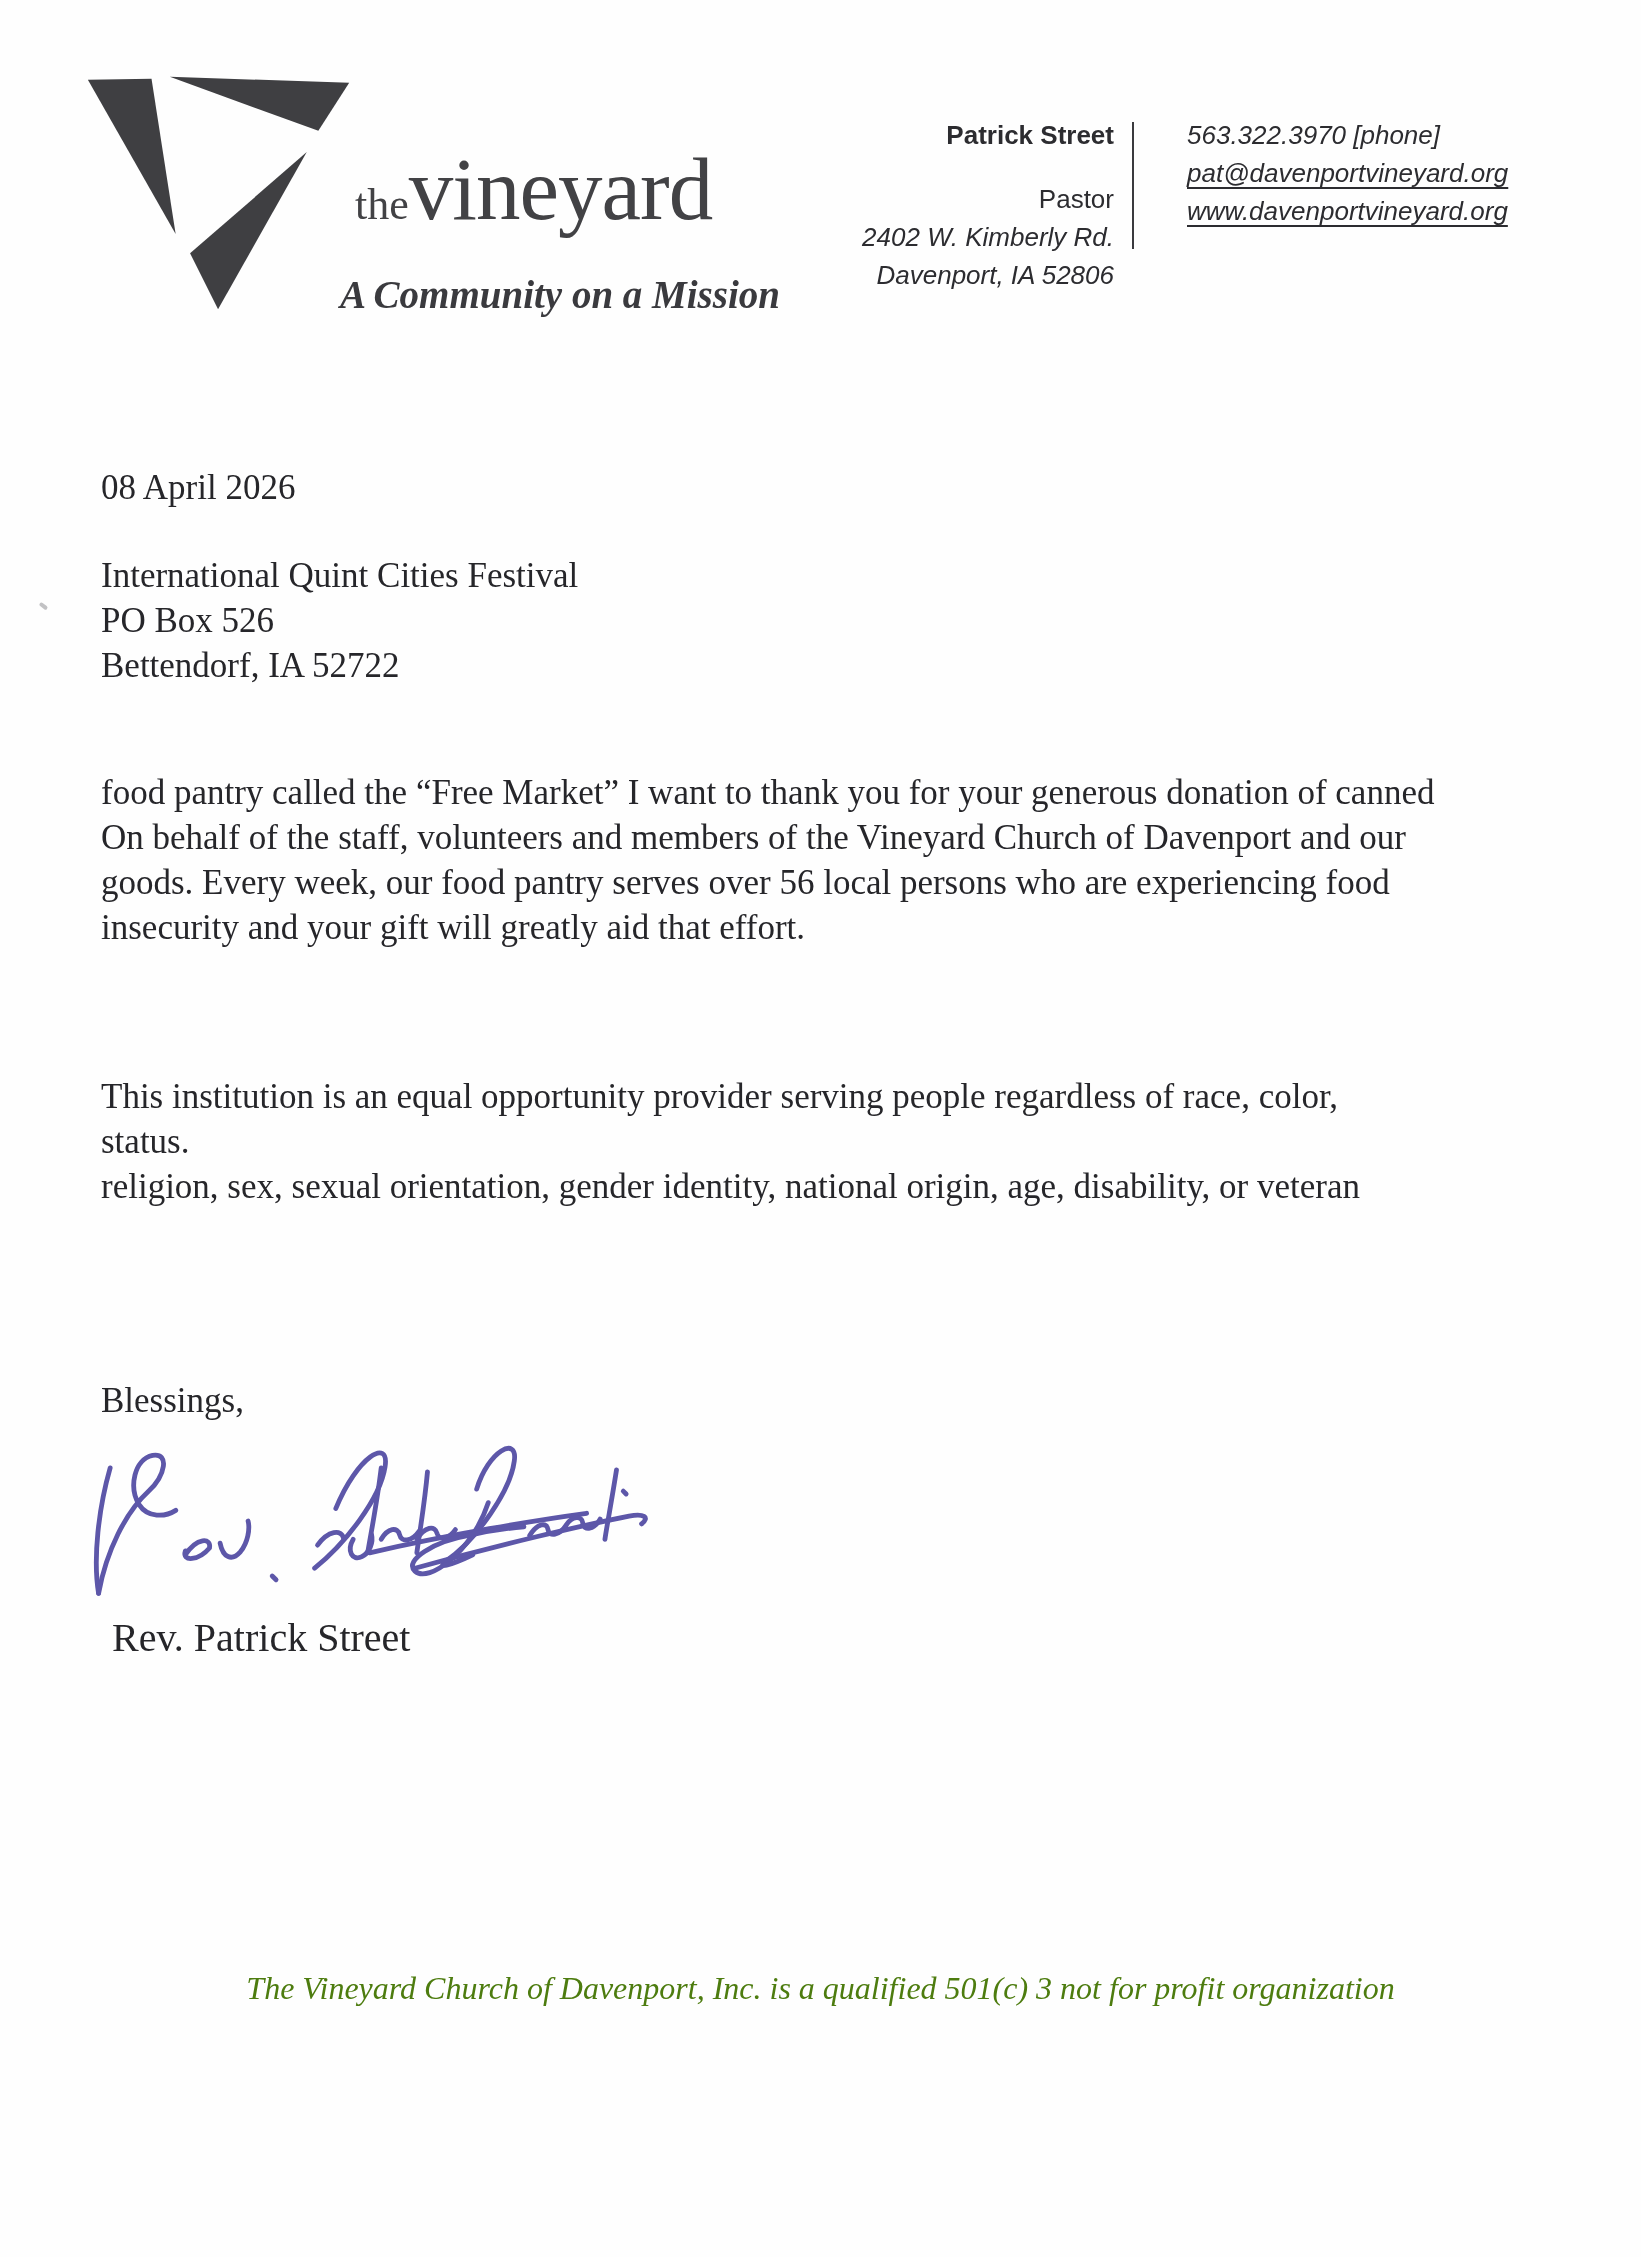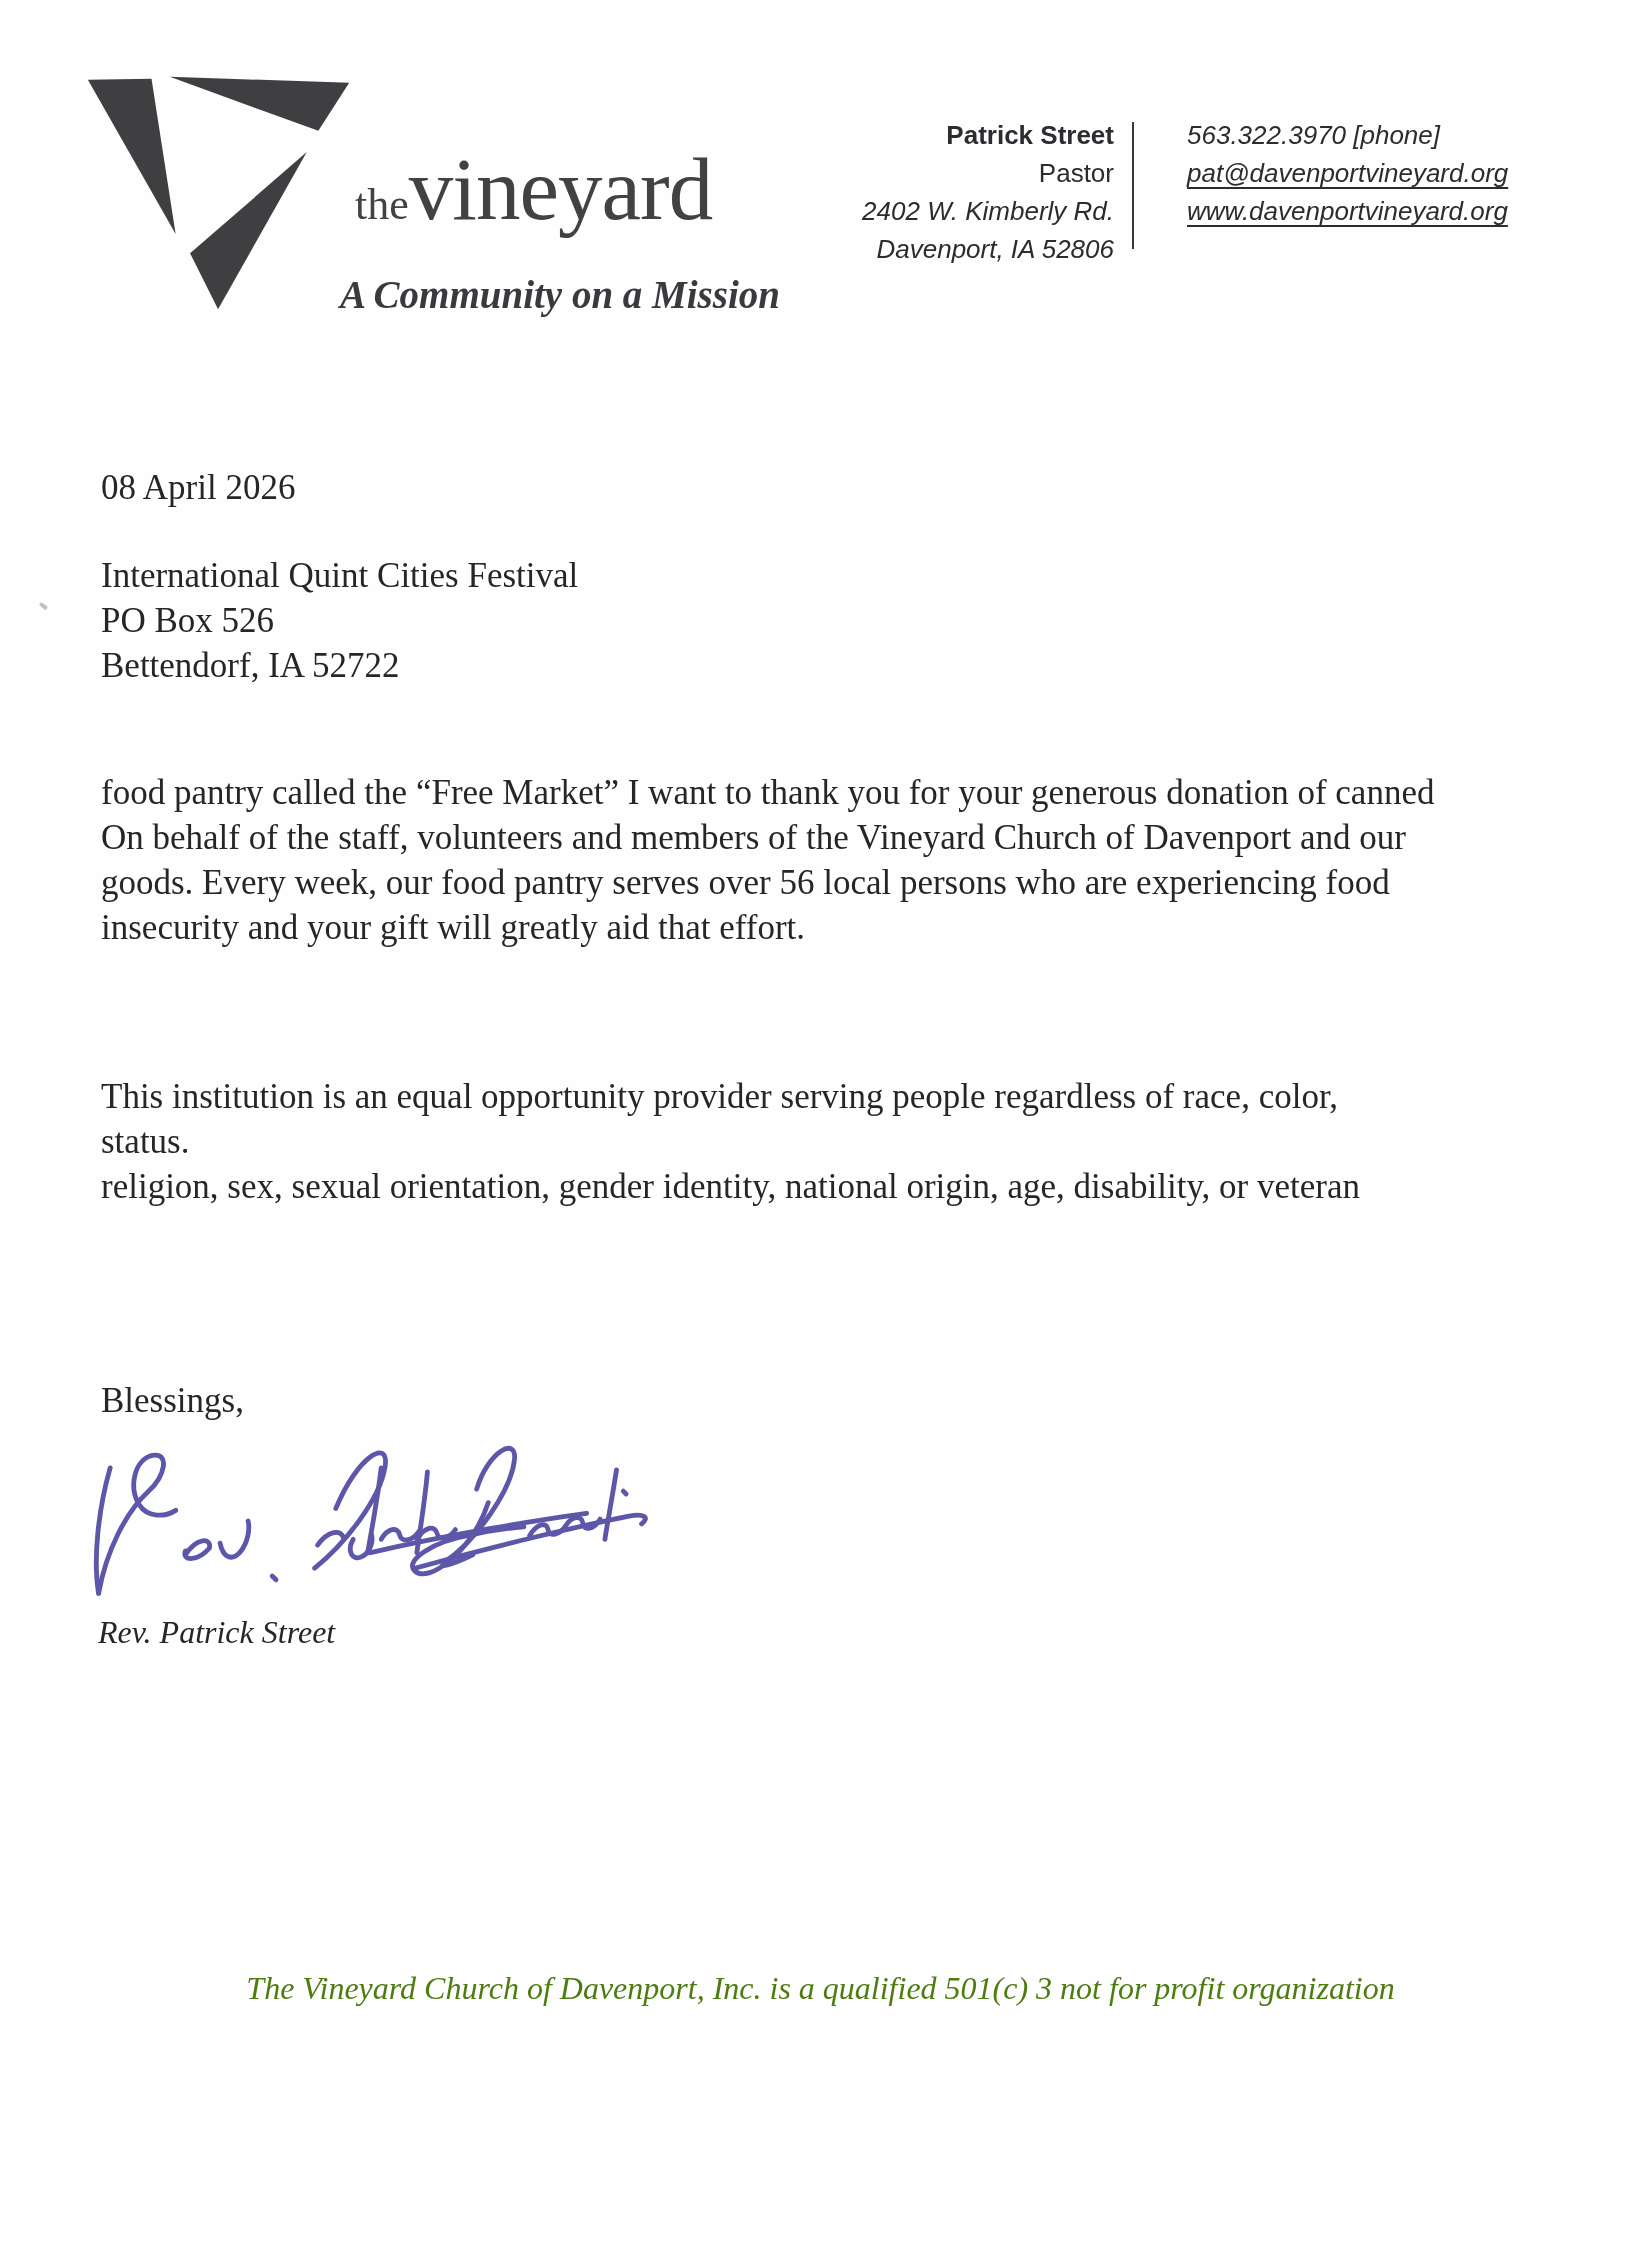--- a/index.html
+++ b/index.html
@@ -35,35 +35,35 @@
     position:absolute;left:0;top:0;width:322px;text-align:right;
   }
   .contact-divider{
     position:absolute;left:340px;top:5.8px;width:2.4px;height:127px;
     background:#3a3a3e;
   }
   .contact-right{
     position:absolute;left:367px;top:0;text-align:left;font-style:italic;margin-left:28px;
   }
   .contact .c-name{font-weight:bold;font-style:normal;}
-  .contact .c-role{font-style:normal;}
+  .contact .c-role{font-style:normal;margin-top:26px;}
   .contact .c-it{font-style:italic;}
   .contact a.u{
     color:#2c2c30;text-decoration:underline;text-underline-offset:4.8px;text-decoration-thickness:1.9px;
   }
   
   .date{position:absolute;left:101px;top:468px;font-size:35px;}
   .recipient{position:absolute;left:101px;top:553px;font-size:35px;line-height:45px;}
   .para{position:absolute;left:101px;font-size:35px;line-height:45px;white-space:nowrap;}
   .p1{top:770px;}
   .p2{top:988px;}
   .p3{top:1074px;}
   .closing{position:absolute;left:101px;top:1381px;font-size:35px;}
   .signature{position:absolute;left:83px;top:1412px;width:579px;height:217px;}
-  .typed-name{position:absolute;left:98px;top:1614px;font-size:32px;font-style:italic;}
+  .typed-name{position:absolute;left:112px;top:1614px;font-size:40px;}
   
   .footer{
     position:absolute;left:0;top:1970px;width:1641px;text-align:center;
     font-size:32px;font-style:italic;color:#4d7c0f;
   }
   
   .speck{
     position:absolute;left:39px;top:604px;width:8.7px;height:3.9px;
     background:#8f8f93;opacity:.55;border-radius:1.9px;transform:rotate(38deg);
   }

